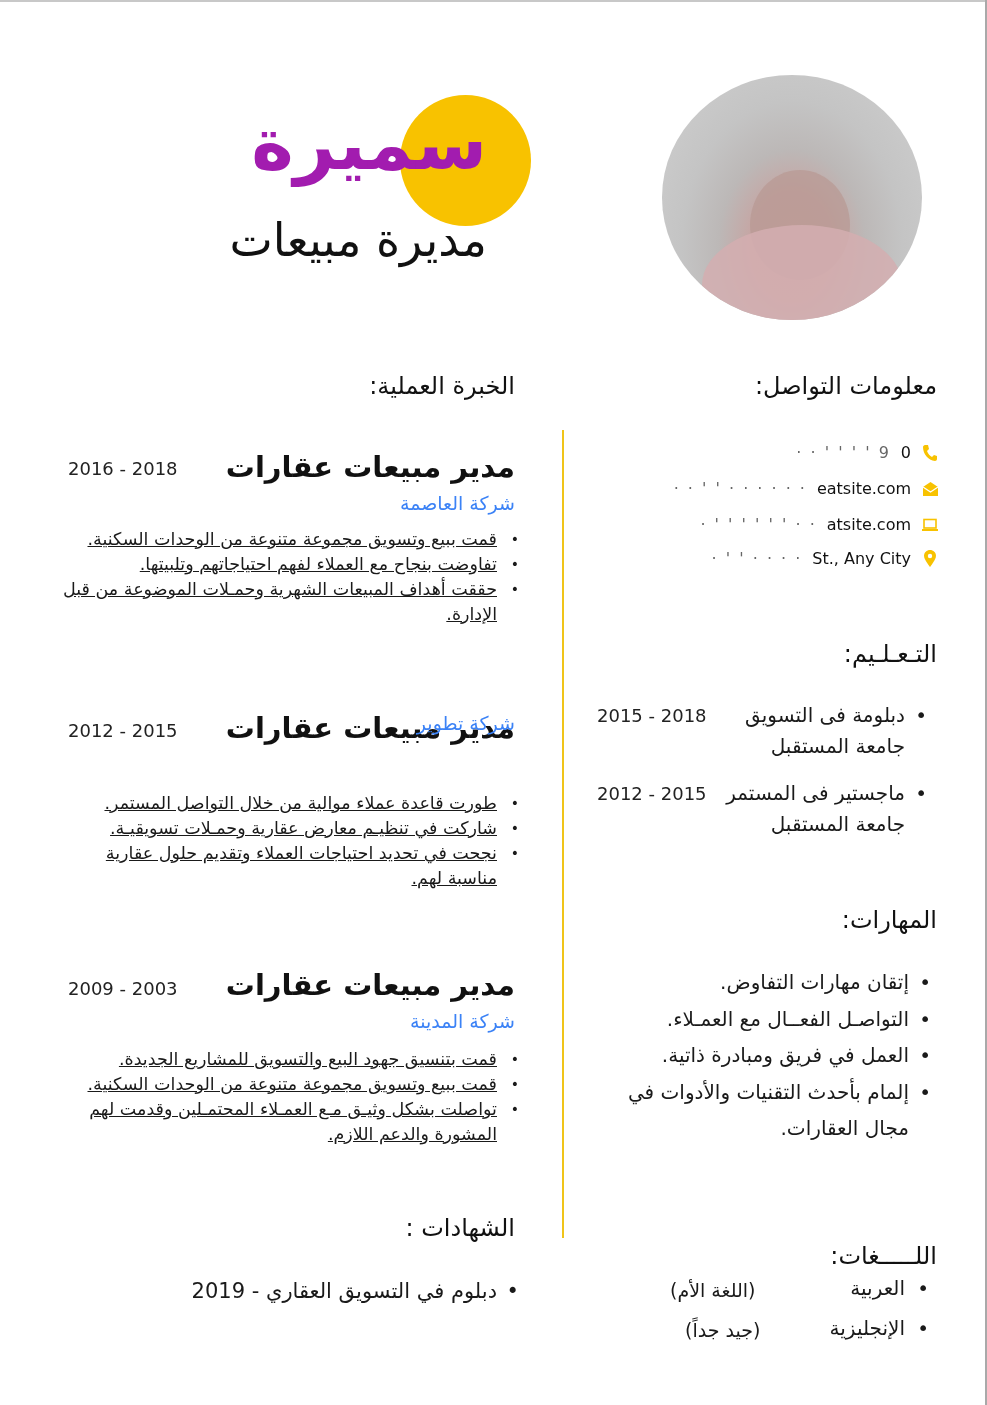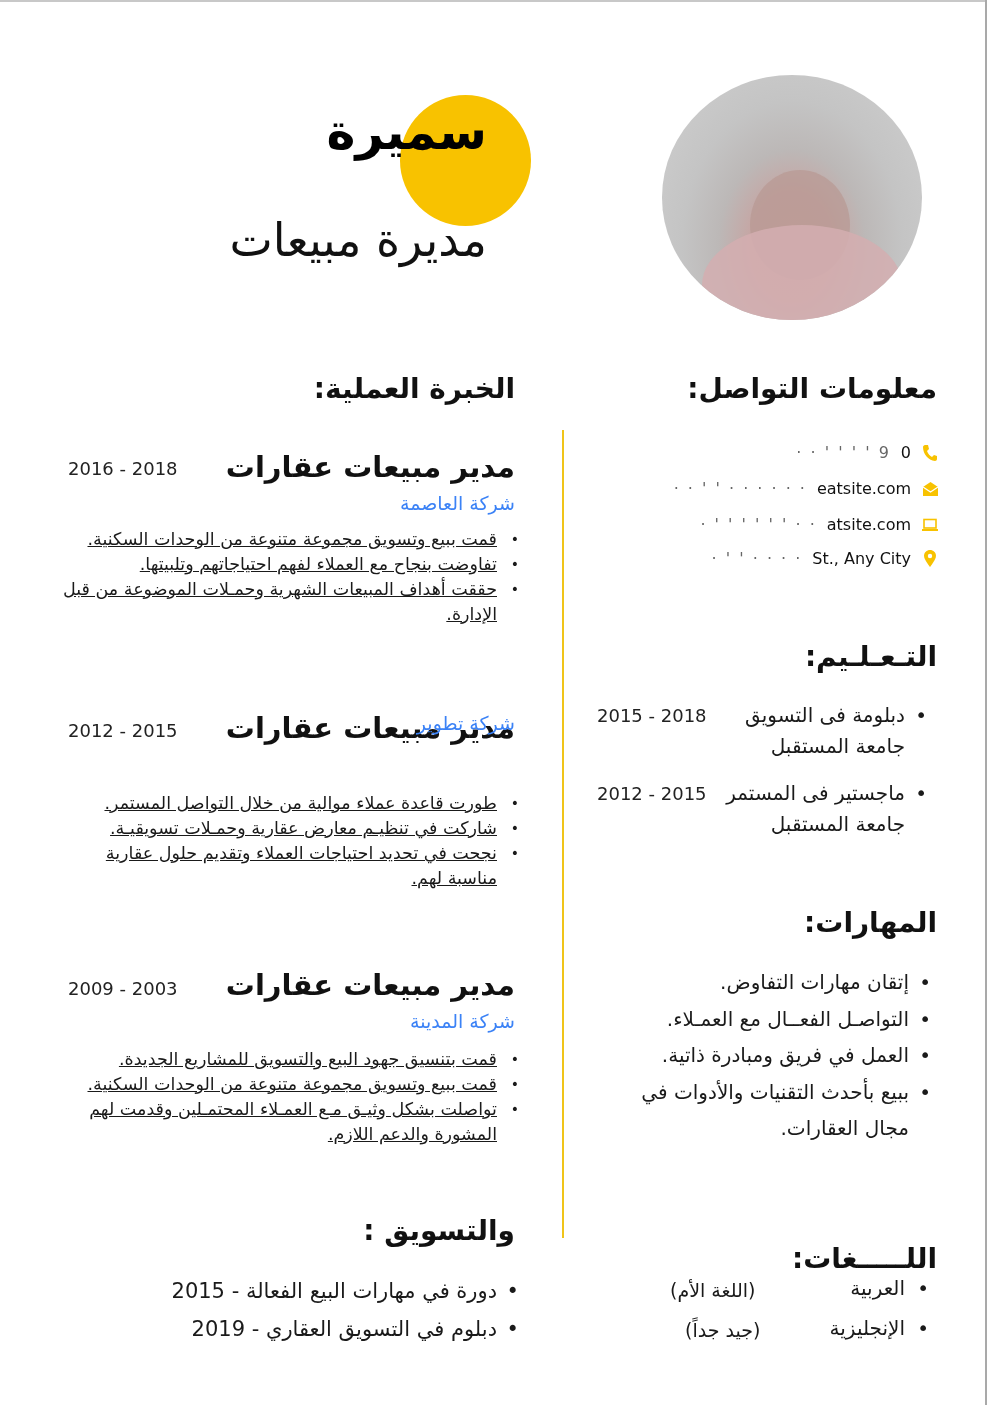--- a/index.html
+++ b/index.html
@@ -3,29 +3,29 @@
 <meta charset="utf-8">
 <style>
   html,body{margin:0;padding:0;}
   body{width:987px;height:1405px;background:#ffffff;position:relative;overflow:hidden;
        font-family:"DejaVu Sans","Liberation Sans",sans-serif;color:#1a1a1a;}
   .page-border-top{position:absolute;left:0;top:0;width:987px;height:2px;background:#c8c8c8;}
   .page-border-right{position:absolute;right:0;top:0;width:2px;height:1405px;background:#a9a9a9;}
 
   
   .yellow-circle{position:absolute;left:400px;top:95px;width:131px;height:131px;border-radius:50%;background:#f8c200;}
-  .name{position:absolute;right:500px;top:108px;font-size:49px;font-weight:bold;line-height:1;color:#000000;direction:rtl;white-space:nowrap;}
+  .name{position:absolute;right:500px;top:108px;font-size:72px;font-weight:bold;line-height:1;color:#a21caf;direction:rtl;white-space:nowrap;}
   .role{position:absolute;right:500px;top:215px;font-size:46px;line-height:1.1;color:#111;direction:rtl;white-space:nowrap;}
   .photo{position:absolute;left:662px;top:75px;width:260px;height:245px;border-radius:50%;overflow:hidden;
          background:radial-gradient(ellipse at 50% 70%, #c9a3a0 0%, #c6a5a3 22%, #bcb8b7 40%, #c4c4c4 60%, #d0d0d0 100%);}
   .photo .shawl{position:absolute;left:40px;top:150px;width:200px;height:120px;border-radius:50% 50% 0 0;background:#d4aeb0;opacity:.85;}
   .photo .face{position:absolute;left:88px;top:95px;width:100px;height:110px;border-radius:50%;background:#b89893;opacity:.7;}
 
   
-  .section-title{position:absolute;font-size:28px;font-weight:bold;direction:rtl;white-space:nowrap;color:#111;text-align:right;}
+  .section-title{position:absolute;font-size:24px;font-weight:normal;direction:rtl;white-space:nowrap;color:#111;text-align:right;}
 
   
   .divider{position:absolute;left:562px;top:430px;width:2px;height:808px;background:#f0c419;}
 
   
   .contact-row{position:absolute;right:48px;display:flex;flex-direction:row-reverse;align-items:center;gap:10px;font-size:16px;color:#111;direction:ltr;}
   .contact-row .icon{width:18px;height:18px;display:inline-flex;align-items:center;justify-content:center;}
   .blur{letter-spacing:2px;color:#666;filter:blur(0.6px);}
 
   
@@ -125,21 +125,21 @@
   <div>ماجستير فى المستمر</div>
   <div>جامعة المستقبل</div>
 </div>
 <div class="edu-years" style="left:597px;top:783px;">2012 - 2015</div>
 
 <div class="section-title" style="right:50px;top:906px;">المهارات:</div>
 <ul class="rtl-list skills">
   <li>إتقان مهارات التفاوض.</li>
   <li>التواصـل الفعــال مع العمـلاء.</li>
   <li>العمل في فريق ومبادرة ذاتية.</li>
-  <li>ببيع بأحدث التقنيات والأدوات في مجال العقارات.</li>
+  <li>إلمام بأحدث التقنيات والأدوات في مجال العقارات.</li>
 </ul>
 
 <div class="section-title" style="right:50px;top:1242px;">اللـــــغات:</div>
 <span class="lang-bullet" style="top:1276px;">•</span>
 <div class="lang-name" style="top:1276px;">العربية</div>
 <div class="lang-level" style="left:670px;top:1279px;">(اللغة الأم)</div>
 <span class="lang-bullet" style="top:1316px;">•</span>
 <div class="lang-name" style="top:1316px;">الإنجليزية</div>
 <div class="lang-level" style="left:685px;top:1319px;">(جيد جداً)</div>
 
@@ -167,17 +167,16 @@
 
 <div class="job-title" style="top:968px;">مدير مبيعات عقارات</div>
 <div class="job-years" style="top:978px;">2009 - 2003</div>
 <div class="job-company" style="top:1010px;">شركة المدينة</div>
 <ul class="rtl-list job-bullets" style="top:1047px;width:480px;">
   <li>قمت بتنسيق جهود البيع والتسويق للمشاريع الجديدة.</li>
   <li>قمت ببيع وتسويق مجموعة متنوعة من الوحدات السكنية.</li>
   <li>تواصلت بشكل وثيـق مـع العمـلاء المحتمـلين وقدمت لهم المشورة والدعم اللازم.</li>
 </ul>
 
-<div class="section-title" style="right:472px;top:1214px;">والتسويق :</div>
+<div class="section-title" style="right:472px;top:1214px;">الشهادات :</div>
 <ul class="rtl-list certs">
-  <li>دورة في مهارات البيع الفعالة - 2015</li>
   <li>دبلوم في التسويق العقاري - 2019</li>
 </ul>
 
 </body></html>

